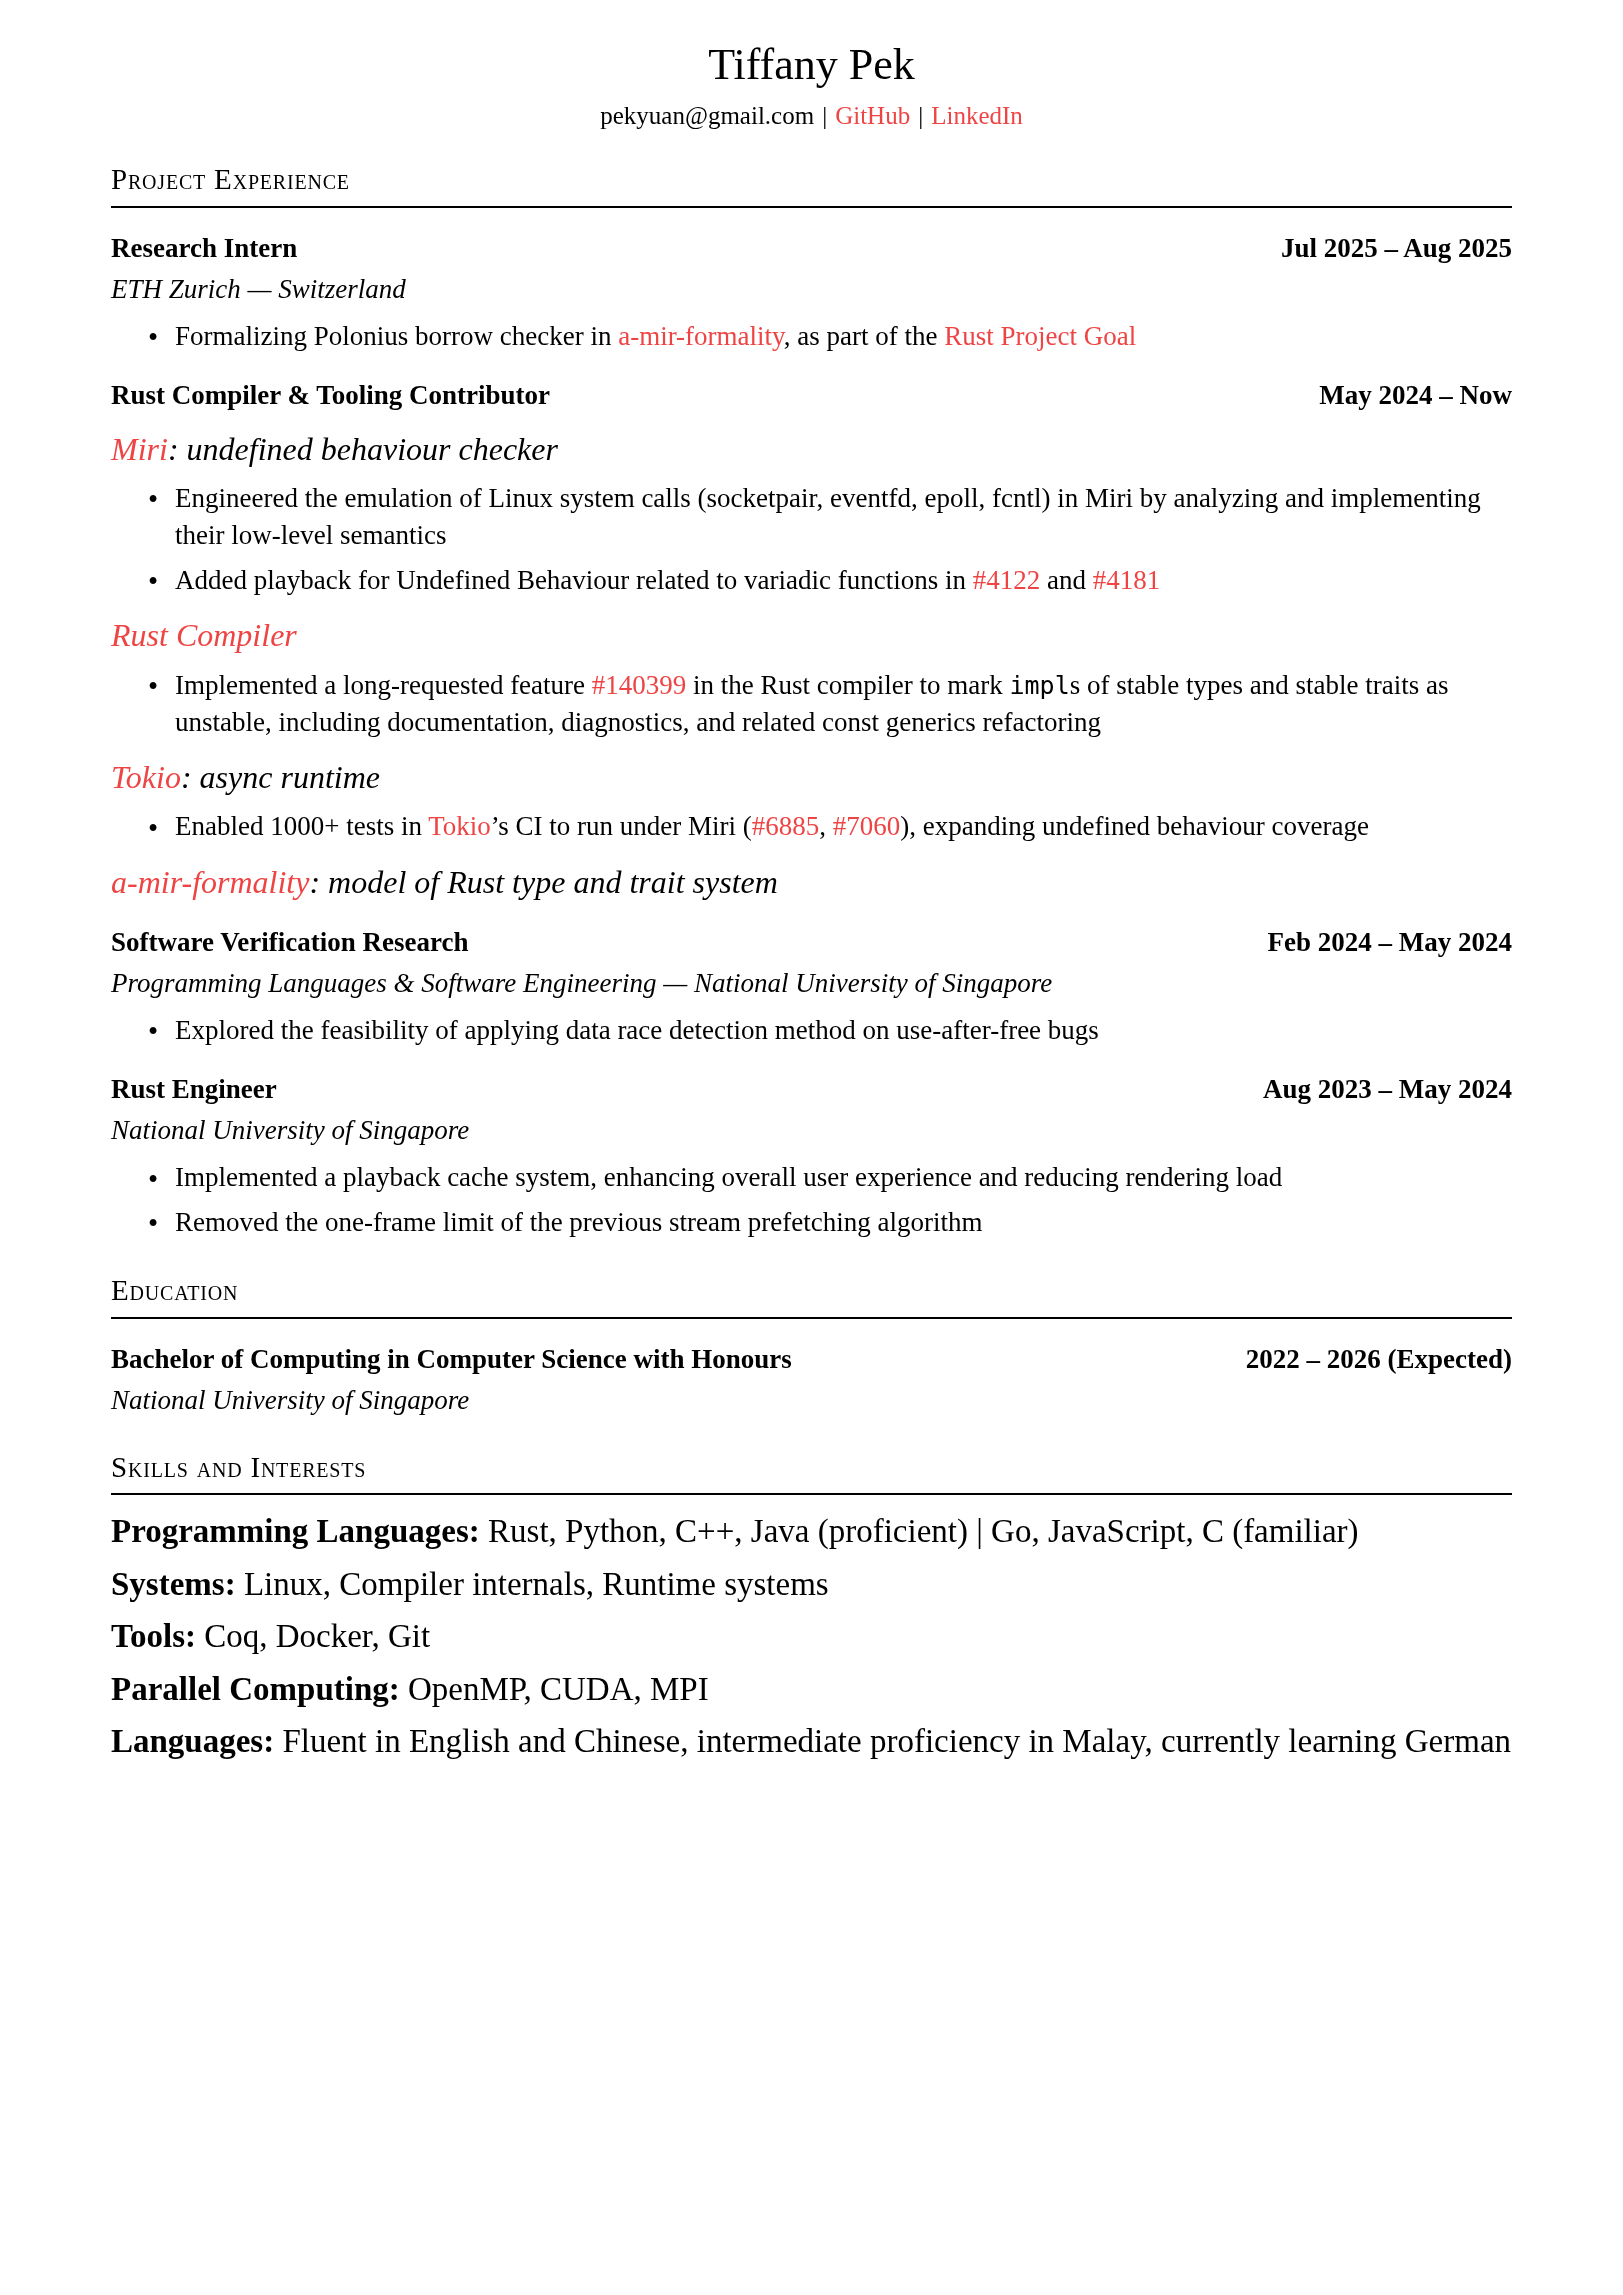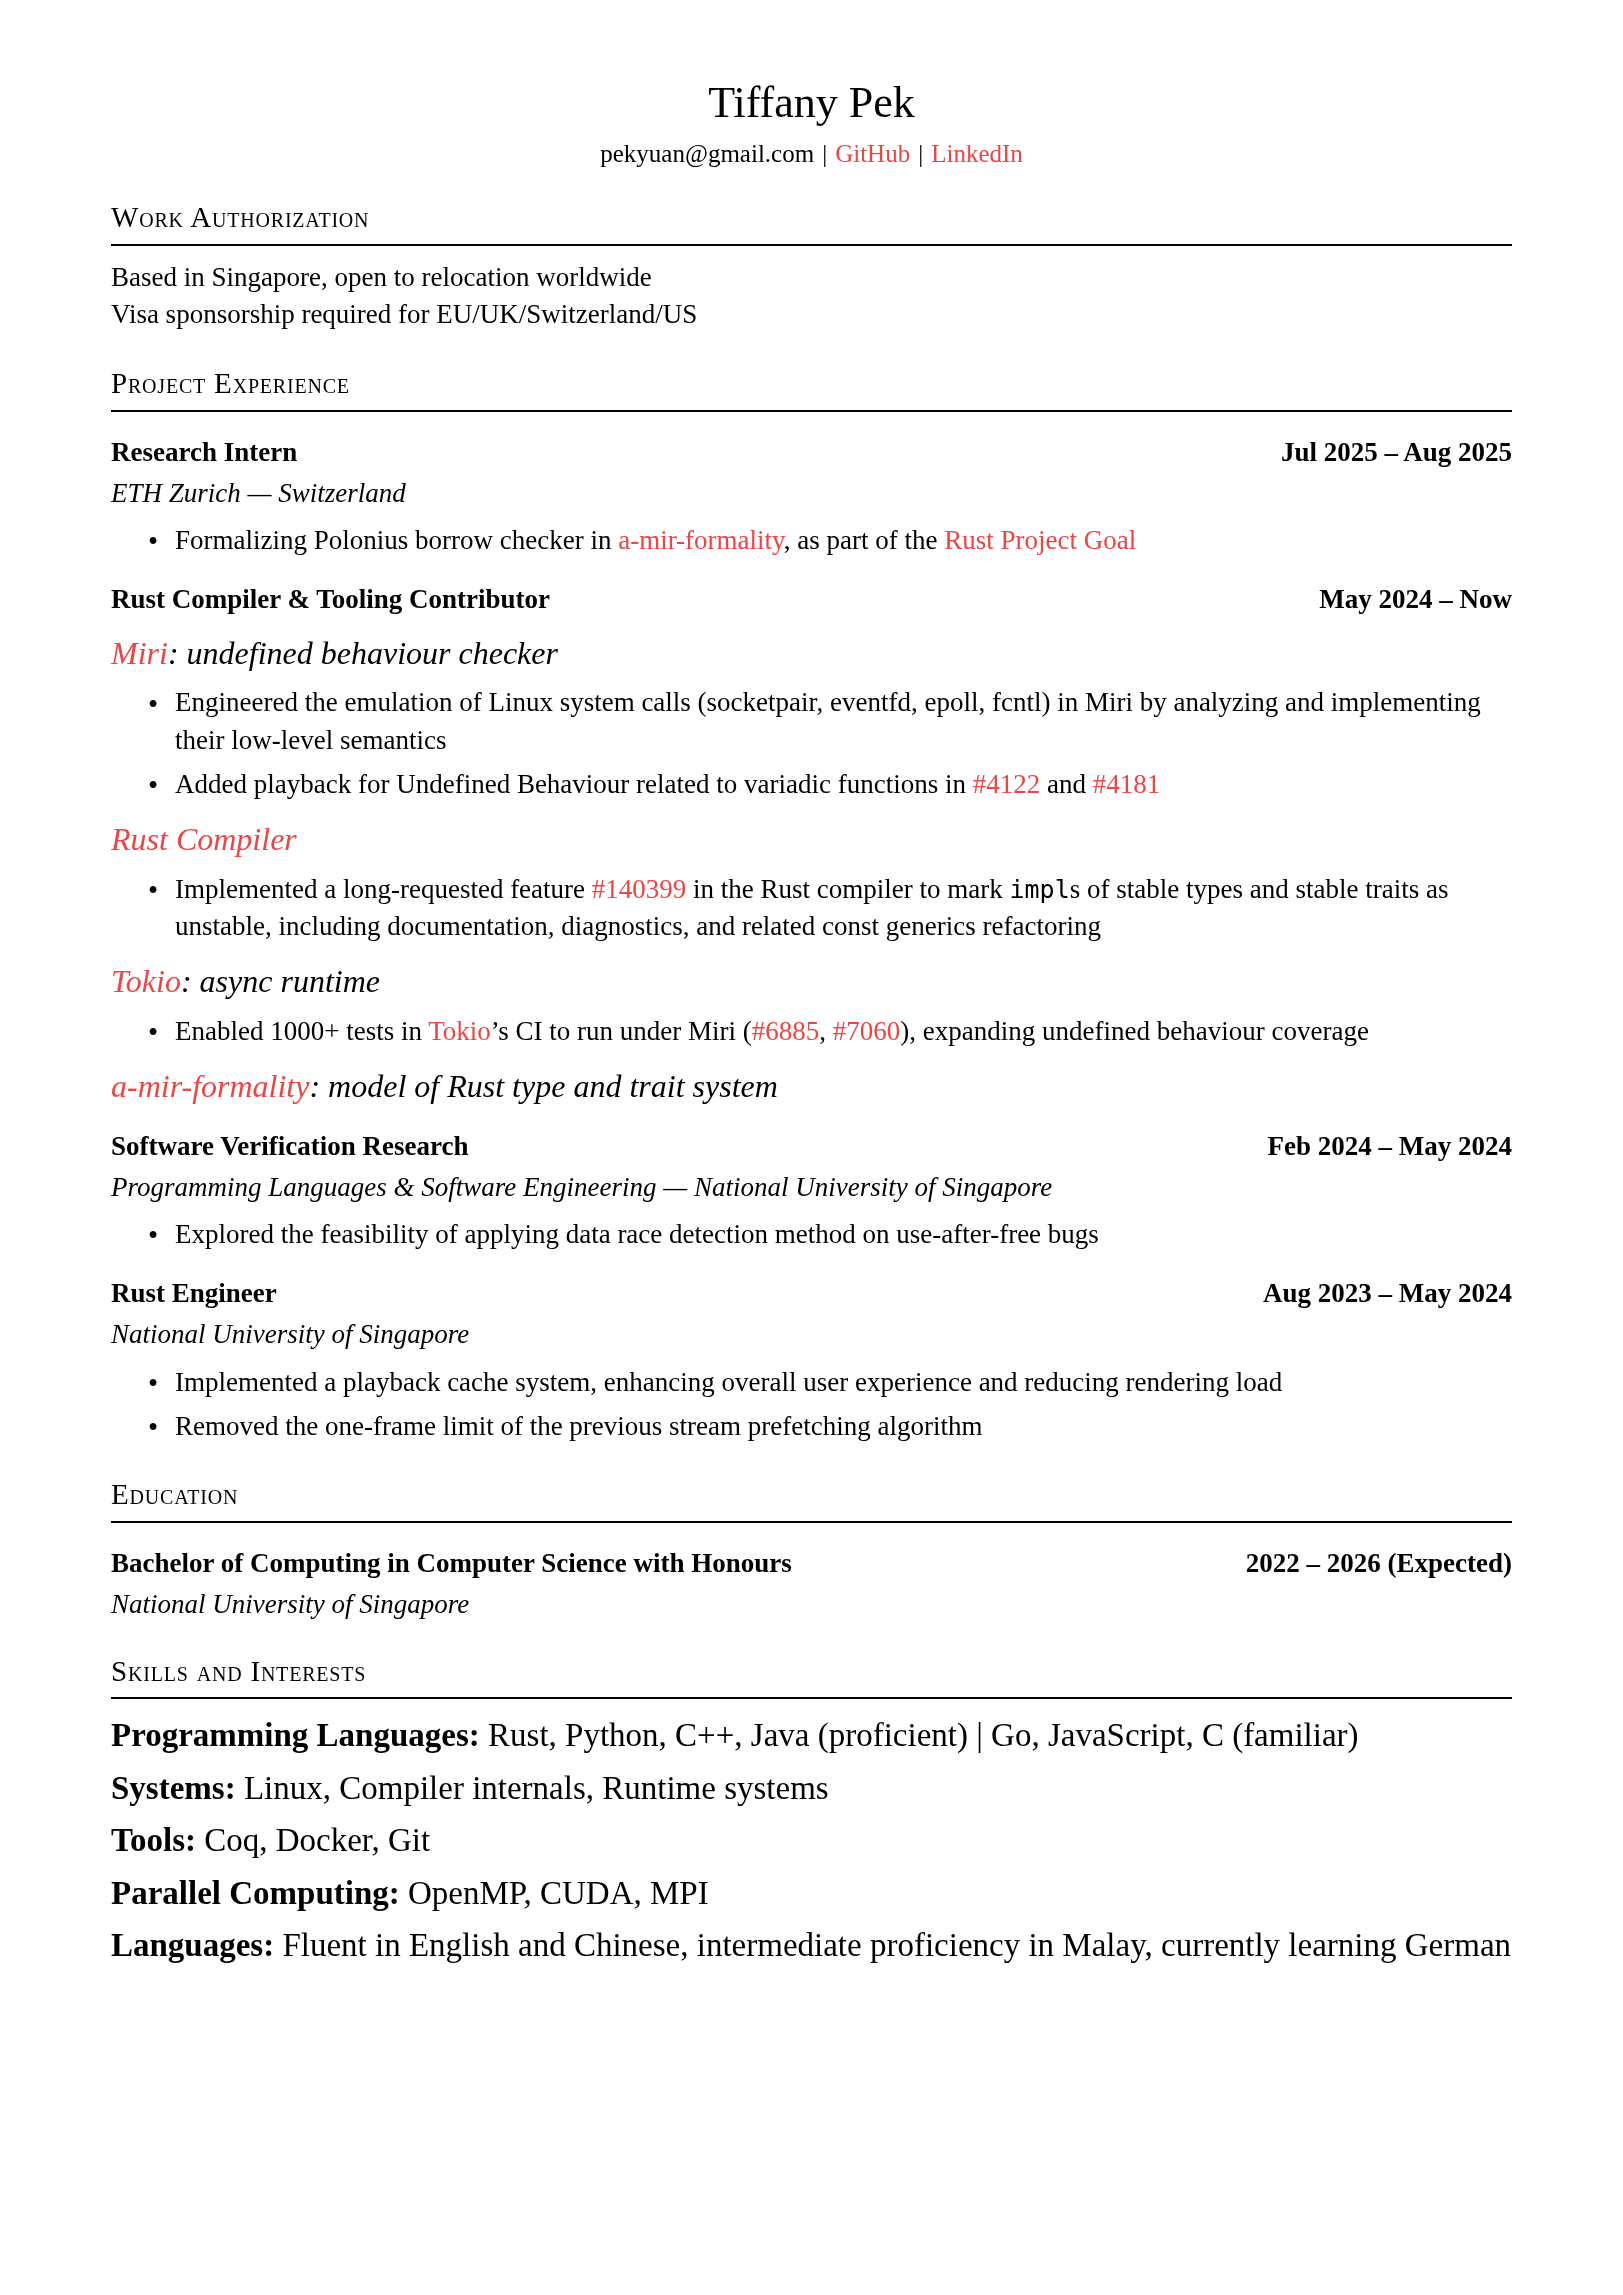--- a/index.html
+++ b/index.html
@@ -11,21 +11,21 @@
     width: 1623px;
     height: 2295px;
     overflow: hidden;
     font-family: "Liberation Serif", "DejaVu Serif", serif;
     color: #000000;
   }
   .page {
     box-sizing: border-box;
     width: 1623px;
     height: 2295px;
-    padding: 78px 111px 0 111px;
+    padding: 40px 111px 0 111px;
   }
   
   .hdr { text-align: center; }
   .hdr-name {
     font-size: 44px;
     font-weight: 400;
     line-height: 1.15;
   }
   .hdr-contact {
     margin-top: 11.4px;
@@ -112,28 +112,20 @@
 </head>
 <body>
 
 <div class="page">
 
   <div class="hdr">
     <div class="hdr-name">Tiffany Pek</div>
     <div class="hdr-contact"><span>pekyuan@gmail.com</span><span class="pipe">|</span><a class="link">GitHub</a><span class="pipe">|</span><a class="link">LinkedIn</a></div>
   </div>
 
-  <div class="section">
-    <div class="section-title">Work Authorization</div>
-    <hr class="section-rule">
-    <div class="section-body">
-      <div class="body-line">Based in Singapore, open to relocation worldwide</div>
-      <div class="body-line">Visa sponsorship required for EU/UK/Switzerland/US</div>
-    </div>
-  </div>
 
   <div class="section">
     <div class="section-title">Project Experience</div>
     <hr class="section-rule">
 
     <div class="entry">
       <div class="entry-head">
         <span>Research Intern</span>
         <span>Jul 2025 – Aug 2025</span>
       </div>

